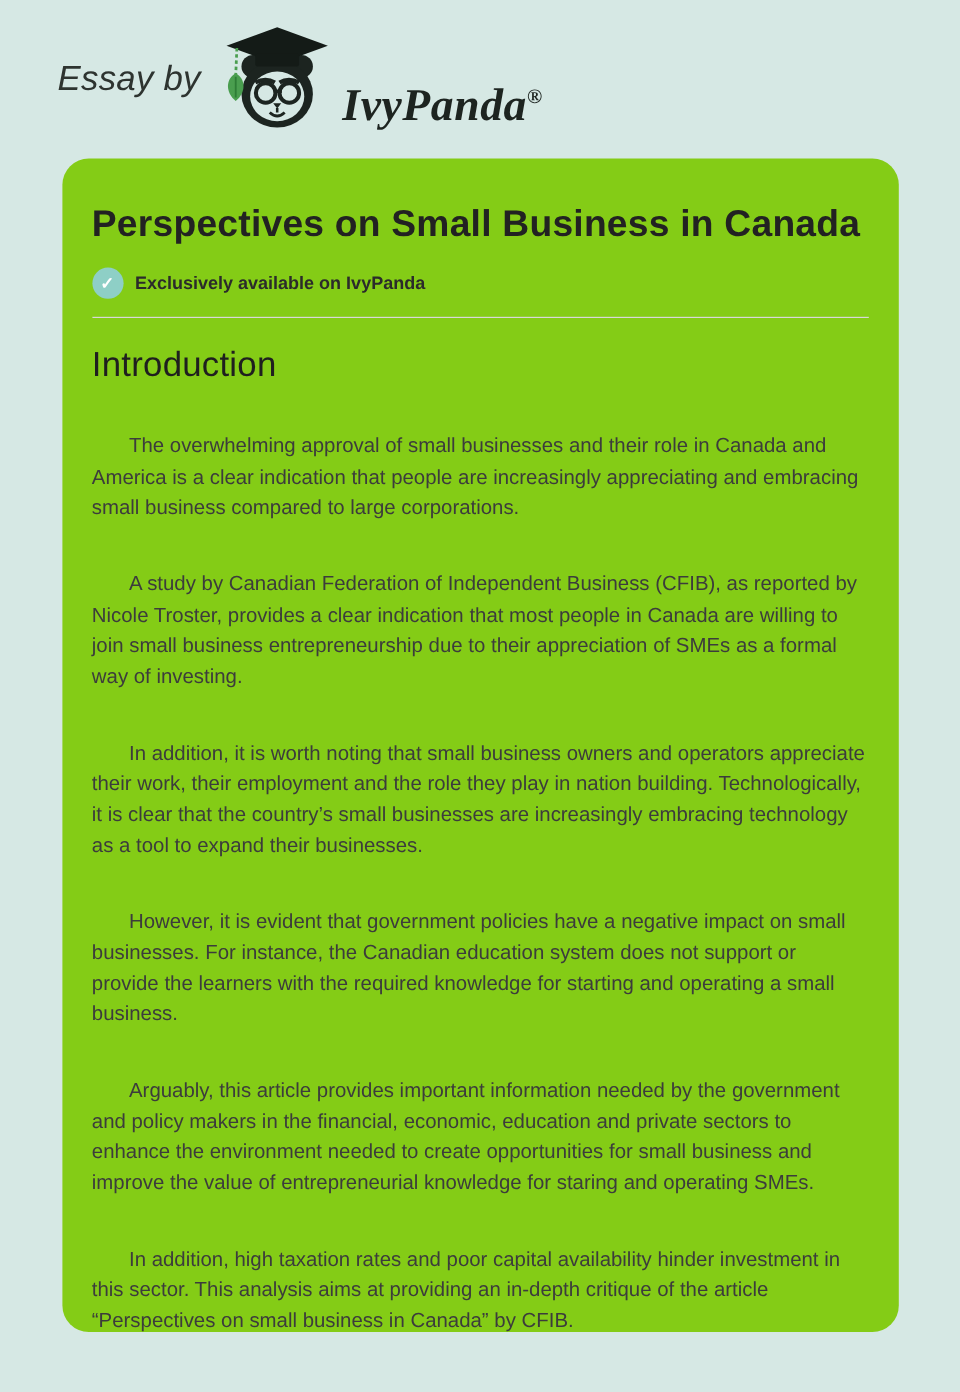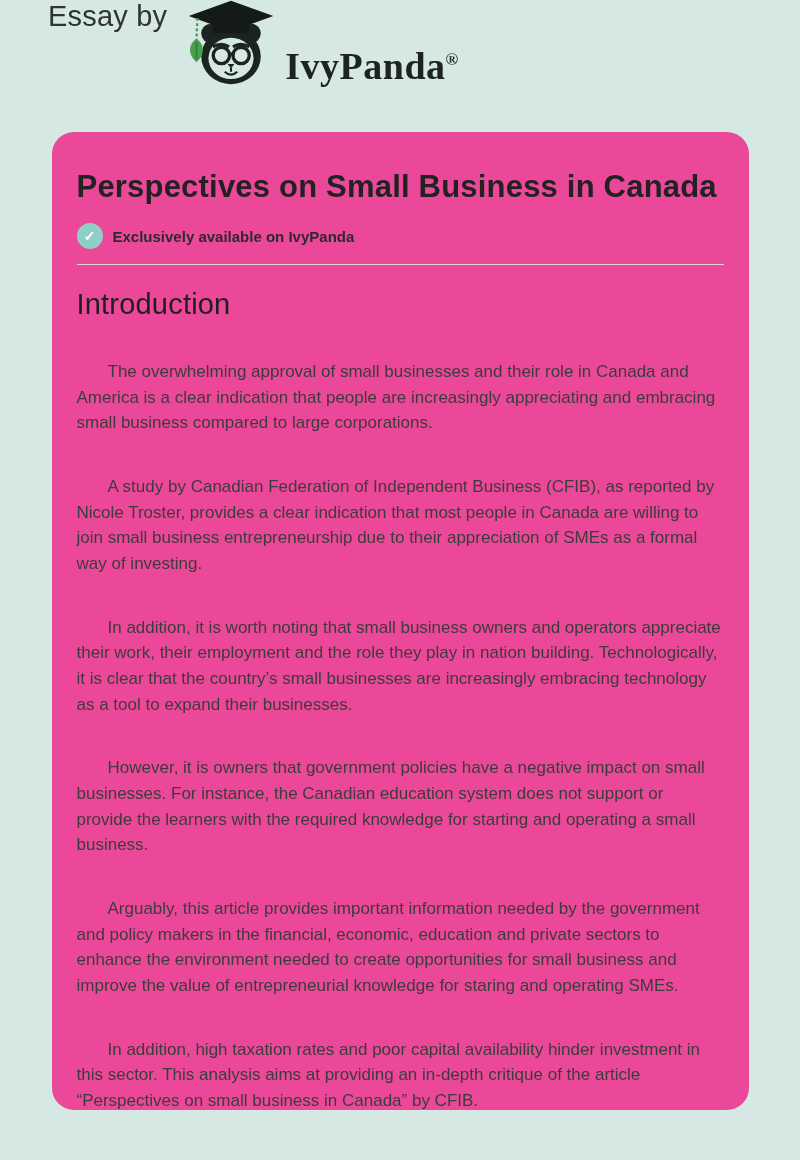--- a/index.html
+++ b/index.html
@@ -9,22 +9,23 @@
   }
   body {
     background: #d6e8e4;
     min-height: 1160px;
   }
 
   
   .site-header {
     height: 132px;
     display: flex;
-    align-items: flex-start;
+    align-items: center;
     padding-left: 48px;
+    font-style: italic;
   }
   .essay-by {
     font-size: 29px;
     color: #2e3430;
     letter-spacing: 0.2px;
   }
   .logo-wrap {
     display: flex;
     align-items: center;
     margin-left: 16px;
@@ -48,21 +49,21 @@
     font-size: 17px;
     font-weight: 700;
     vertical-align: 14px;
   }
 
   
   .essay-card {
     width: 697px;
     height: 978px;
     margin: 0 auto;
-    background: #ec4899;
+    background: #84cc16;
     border-radius: 22px;
     padding: 34px 25px 0 25px;
     overflow: hidden;
   }
   .essay-title {
     font-size: 31px;
     line-height: 1.36;
     font-weight: 700;
     color: #222222;
     letter-spacing: 0.2px;
@@ -157,17 +158,17 @@
   </div>
 
   <hr class="divider">
 
   <h2 class="section-heading">Introduction</h2>
 
   <div class="essay-body">
     <p>The overwhelming approval of small businesses and their role in Canada and America is a clear indication that people are increasingly appreciating and embracing small business compared to large corporations.</p>
     <p>A study by Canadian Federation of Independent Business (CFIB), as reported by Nicole Troster, provides a clear indication that most people in Canada are willing to join small business entrepreneurship due to their appreciation of SMEs as a formal way of investing.</p>
     <p>In addition, it is worth noting that small business owners and operators appreciate their work, their employment and the role they play in nation building. Technologically, it is clear that the country’s small businesses are increasingly embracing technology as a tool to expand their businesses.</p>
-    <p>However, it is owners that government policies have a negative impact on small businesses. For instance, the Canadian education system does not support or provide the learners with the required knowledge for starting and operating a small business.</p>
+    <p>However, it is evident that government policies have a negative impact on small businesses. For instance, the Canadian education system does not support or provide the learners with the required knowledge for starting and operating a small business.</p>
     <p>Arguably, this article provides important information needed by the government and policy makers in the financial, economic, education and private sectors to enhance the environment needed to create opportunities for small business and improve the value of entrepreneurial knowledge for staring and operating SMEs.</p>
     <p>In addition, high taxation rates and poor capital availability hinder investment in this sector. This analysis aims at providing an in-depth critique of the article “Perspectives on small business in Canada” by CFIB.</p>
   </div>
 </main>
 
 </body></html>

